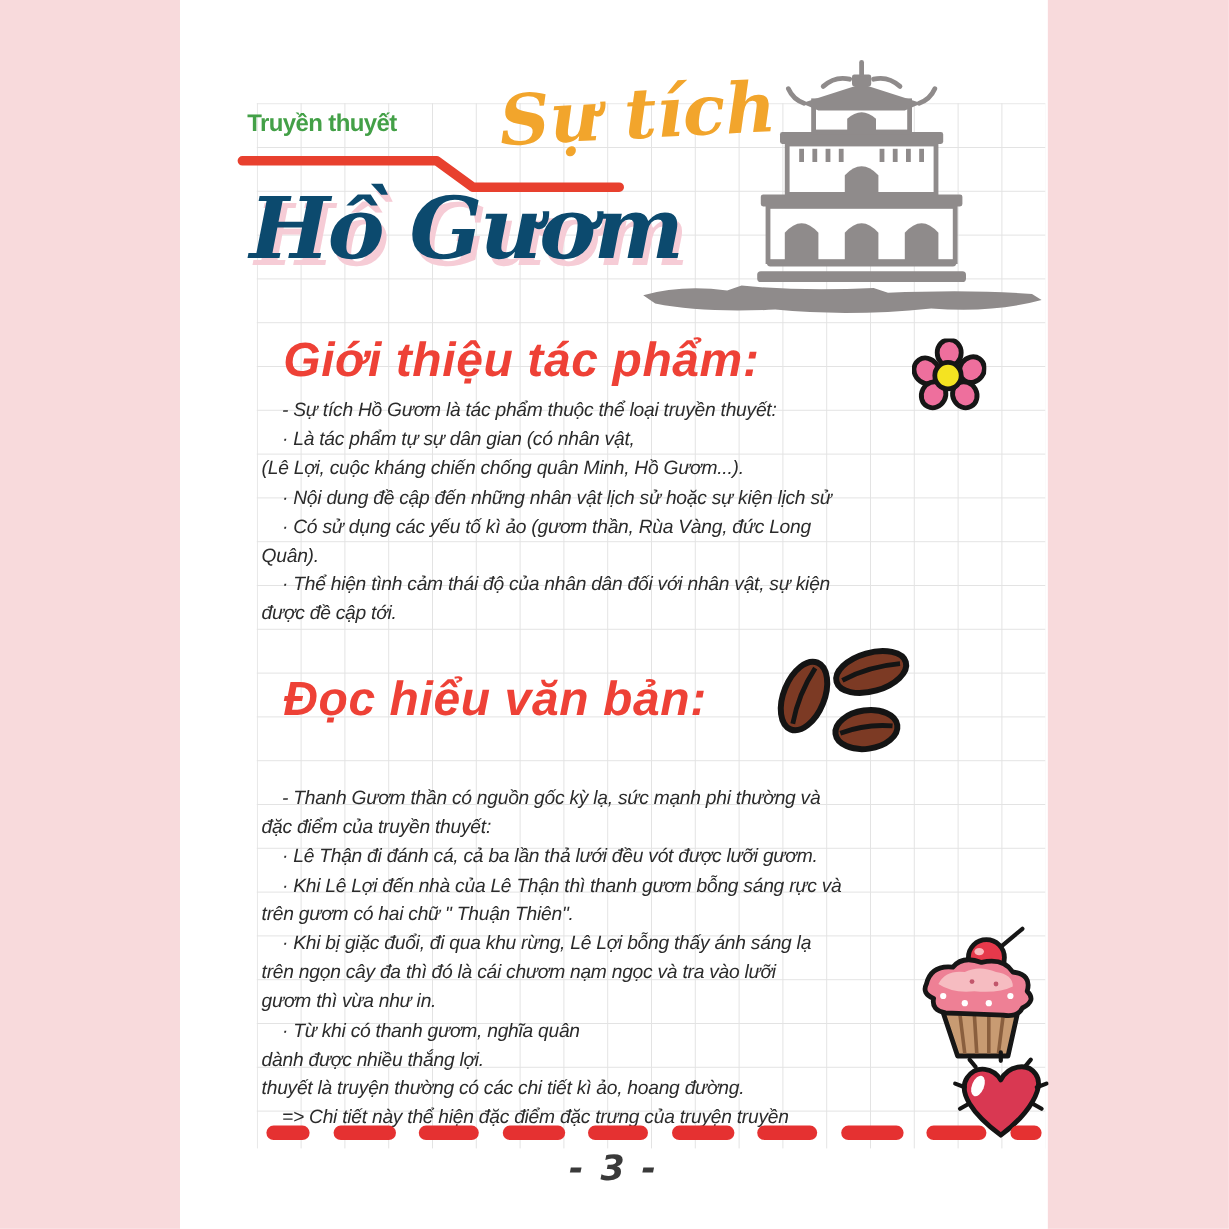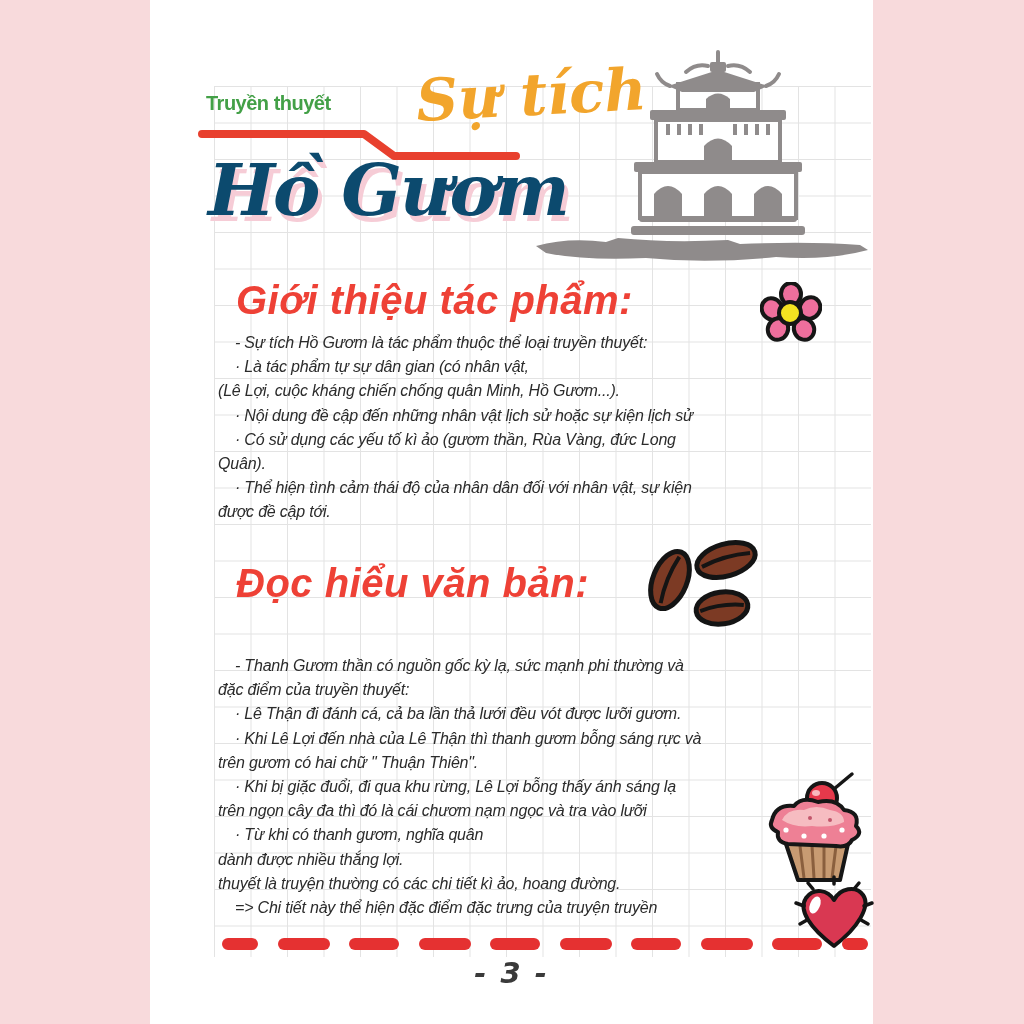--- a/index.html
+++ b/index.html
@@ -157,20 +157,21 @@
 <div class="h-red" id="h-sec2">Đọc hiểu văn bản:</div>
 
 <div class="tblock" id="block2">
   <div class="line ind">- Thanh Gươm thần có nguồn gốc kỳ lạ, sức mạnh phi thường và</div>
   <div class="line">đặc điểm của truyền thuyết:</div>
   <div class="line ind">· Lê Thận đi đánh cá, cả ba lần thả lưới đều vót được lưỡi gươm.</div>
   <div class="line ind">· Khi Lê Lợi đến nhà của Lê Thận thì thanh gươm bỗng sáng rực và</div>
   <div class="line">trên gươm có hai chữ " Thuận Thiên".</div>
   <div class="line ind">· Khi bị giặc đuổi, đi qua khu rừng, Lê Lợi bỗng thấy ánh sáng lạ</div>
   <div class="line">trên ngọn cây đa thì đó là cái chươm nạm ngọc và tra vào lưỡi</div>
+  <div class="line">gươm thì vừa như in.</div>
   <div class="line ind">· Từ khi có thanh gươm, nghĩa quân</div>
   <div class="line">dành được nhiều thắng lợi.</div>
   <div class="line">thuyết là truyện thường có các chi tiết kì ảo, hoang đường.</div>
   <div class="line ind">=&gt; Chi tiết này thể hiện đặc điểm đặc trưng của truyện truyền</div>
 </div>
 
 <svg class="svg-abs" style="left:752px;top:768px;" width="122" height="118" viewBox="0 0 122 118">
   <path d="M76,26 L100,6" fill="none" stroke="#161616" stroke-width="3.5" stroke-linecap="round"></path>
   <circle cx="70" cy="30" r="15" fill="#e6394b" stroke="#161616" stroke-width="4"></circle>
   <ellipse cx="64" cy="25" rx="4" ry="3" fill="#f9b9bd"></ellipse>

